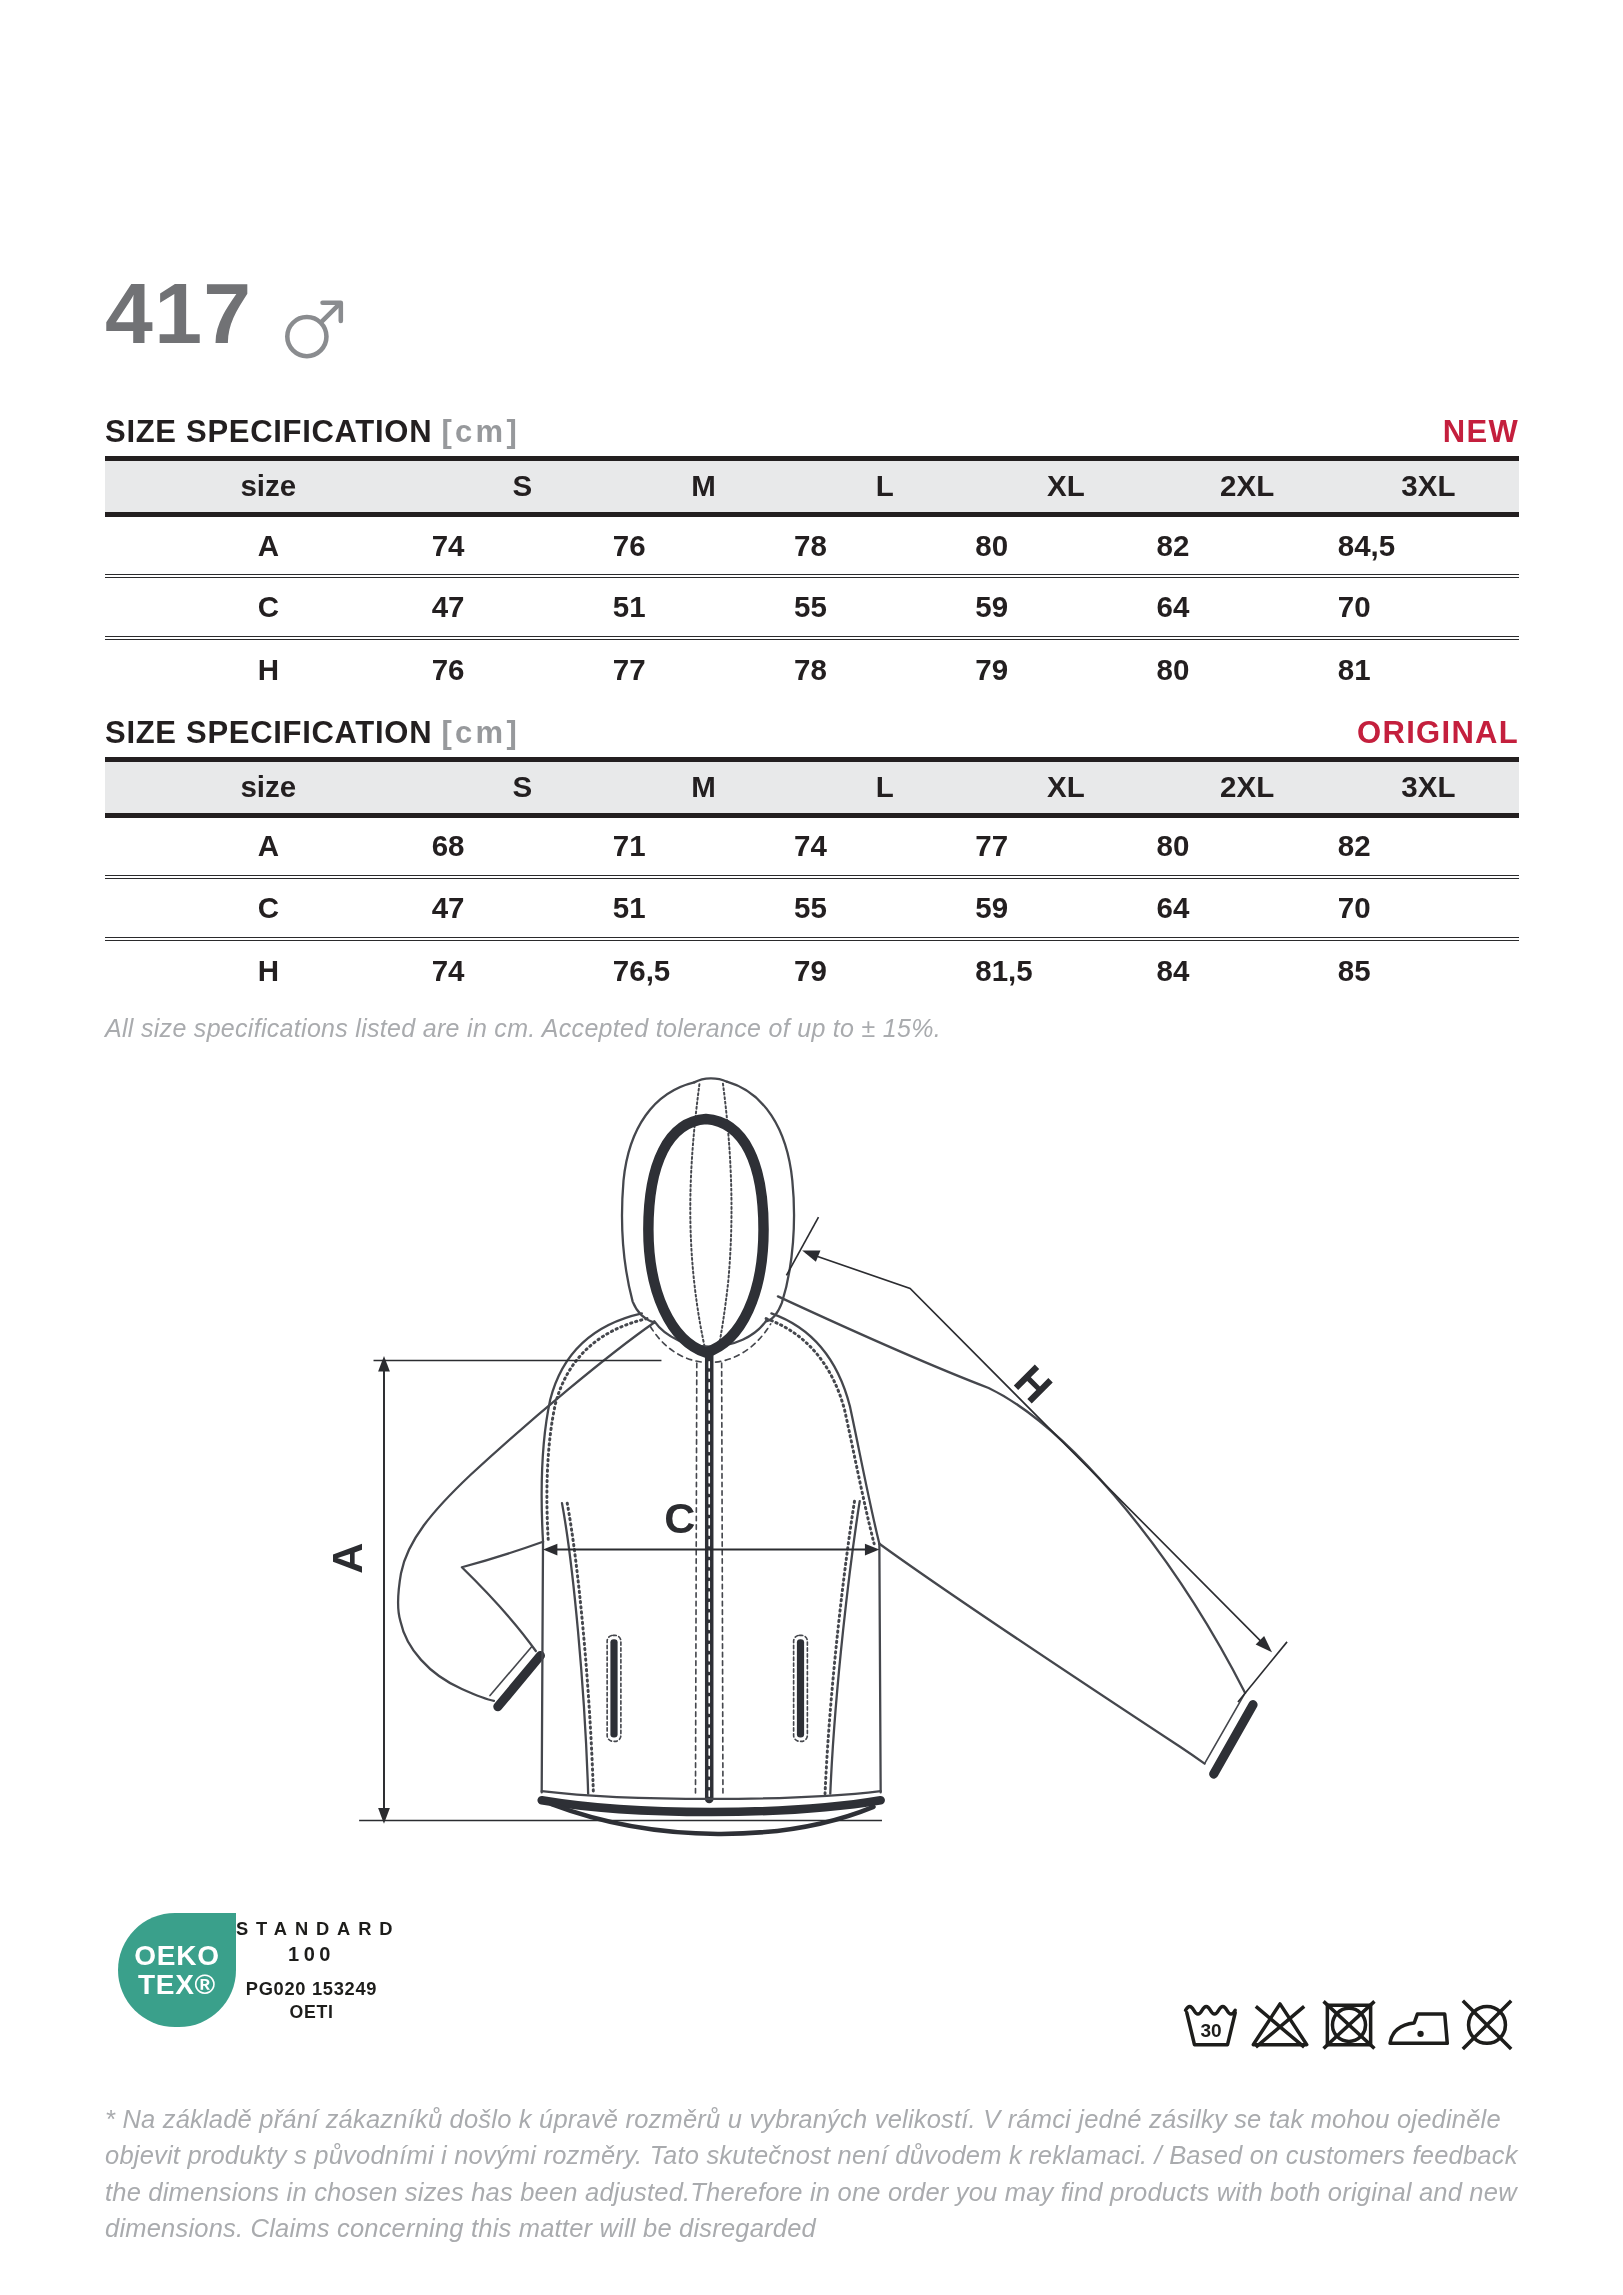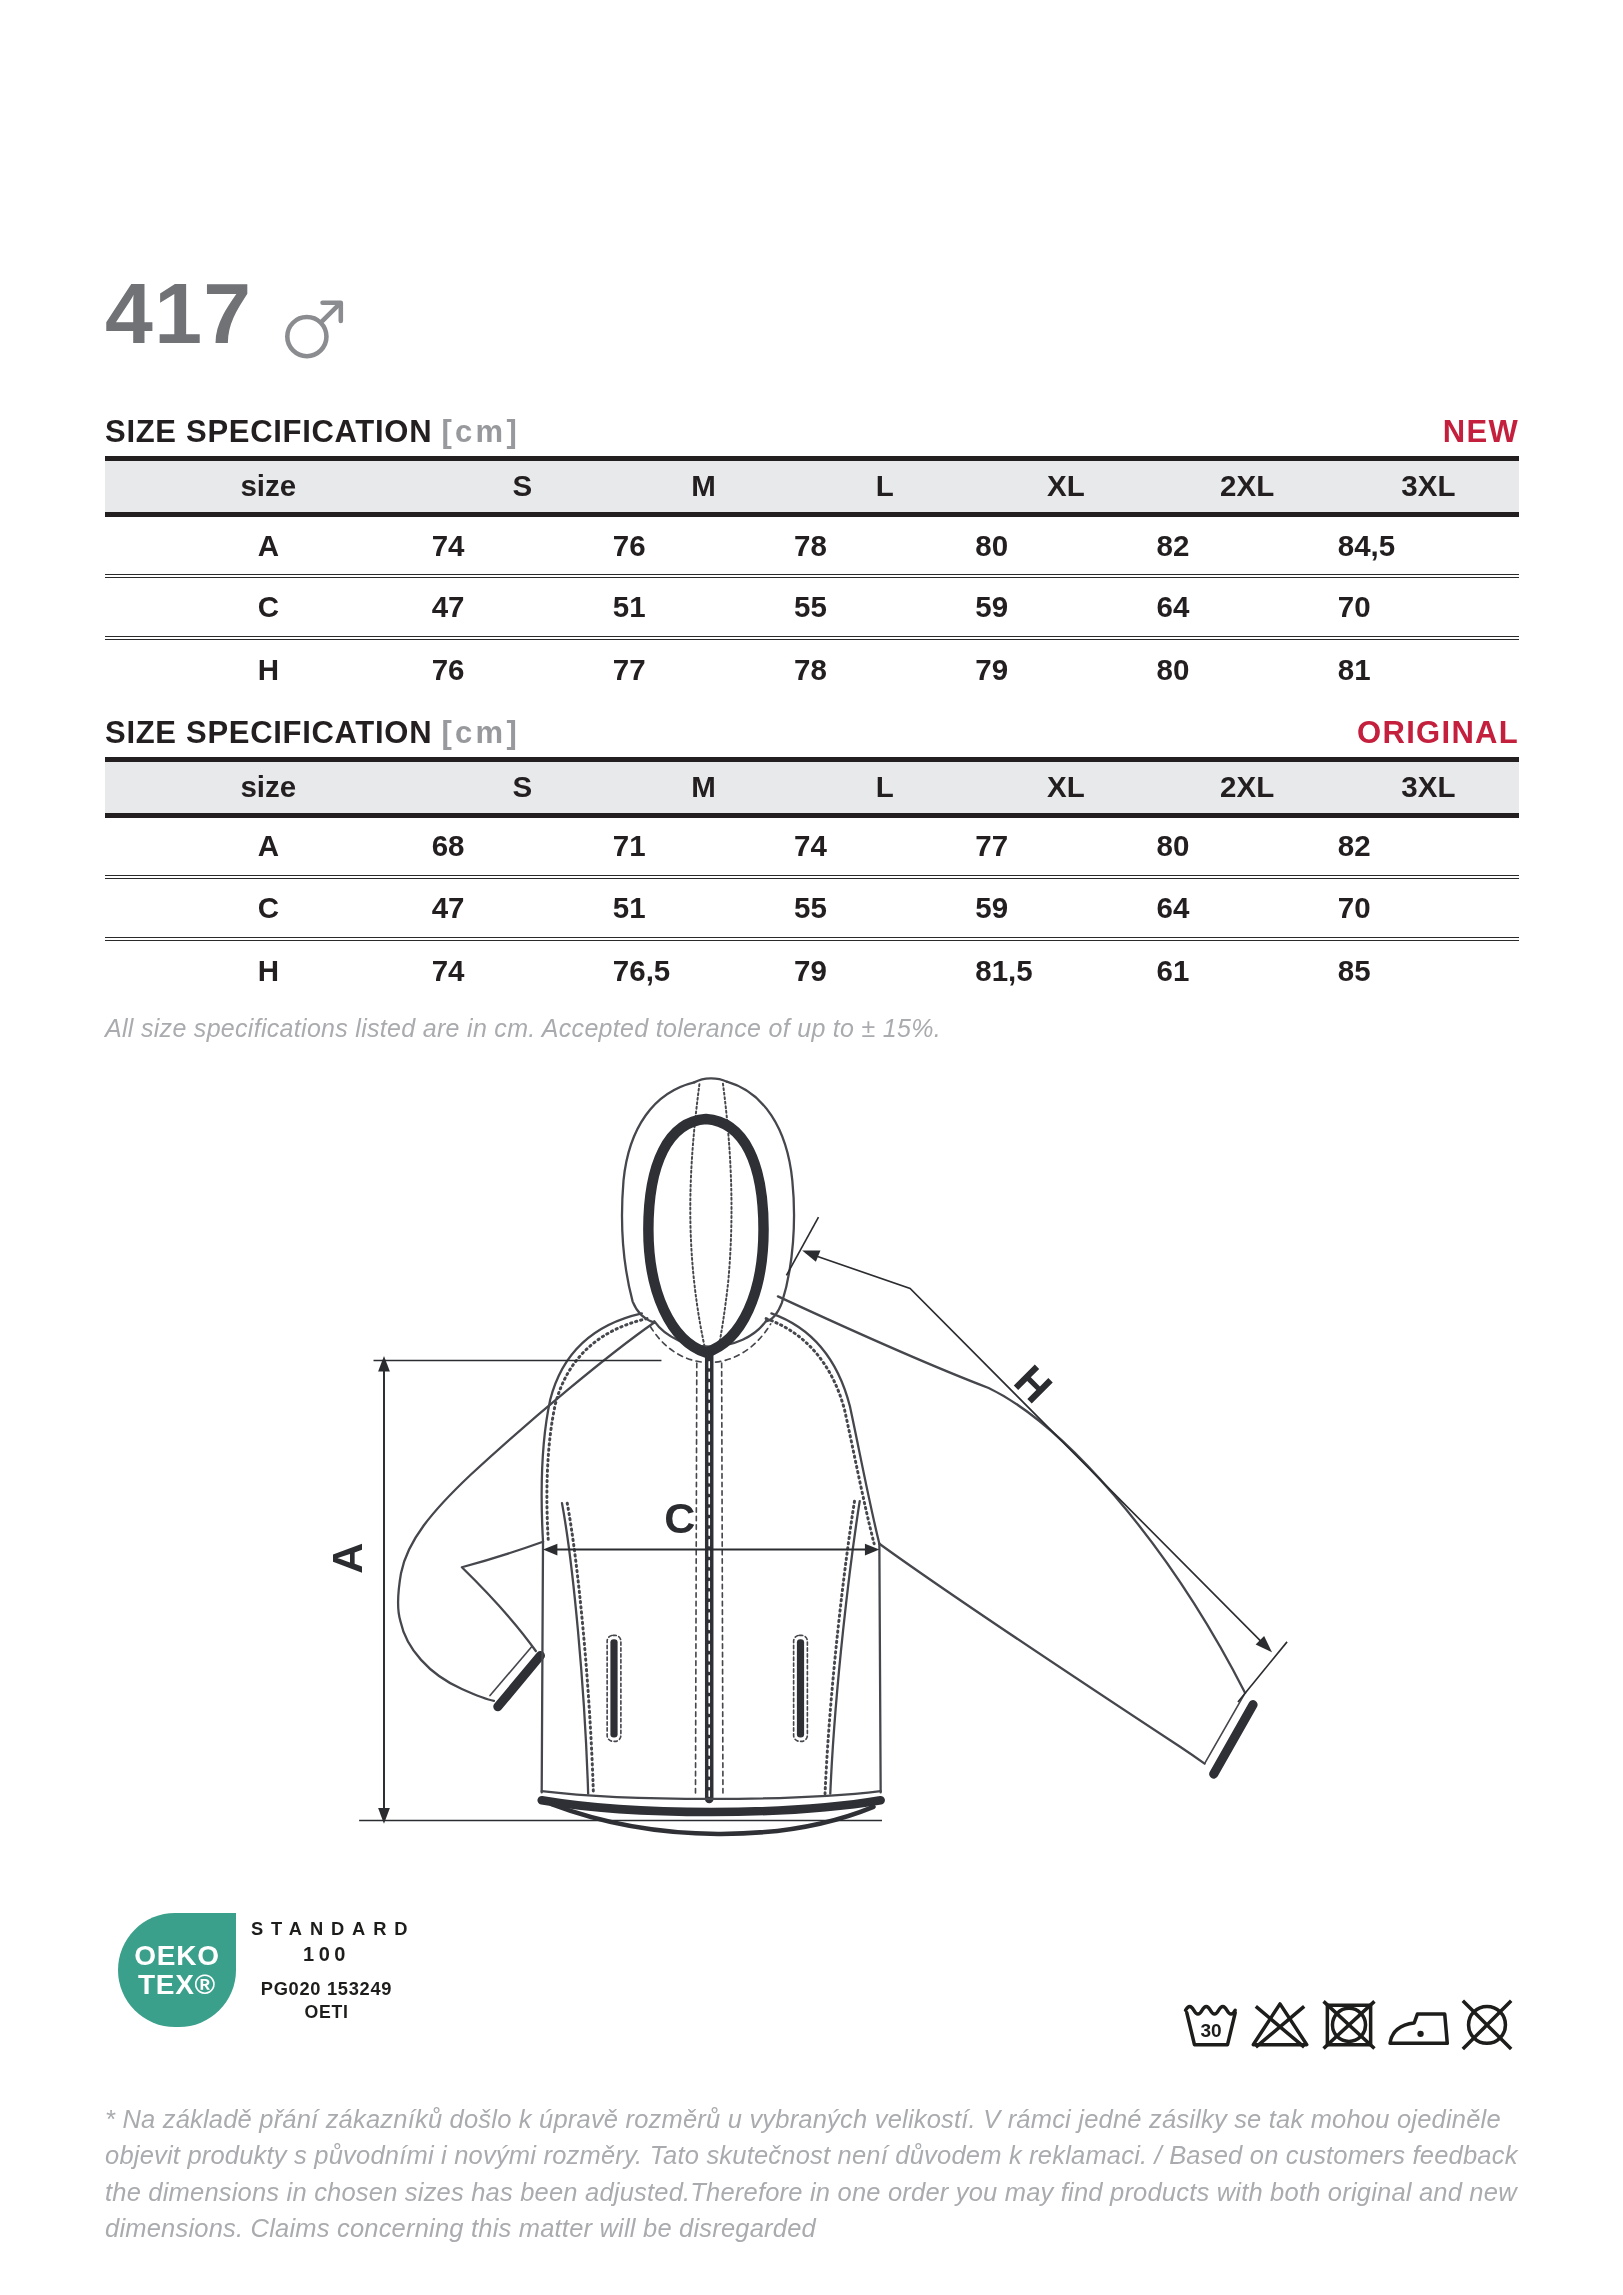--- a/index.html
+++ b/index.html
@@ -44,21 +44,21 @@
   
   .diagram{position:absolute;left:295px;top:1066px;width:1047px;height:818px;}
   .dim-label{font-size:66px;font-weight:600;fill:#2b2c30;font-family:"Liberation Sans",sans-serif;}
 
   
   .cert{position:absolute;left:118px;top:1913px;display:flex;align-items:flex-start;}
   .oeko-drop{width:118px;height:114px;background:var(--teal);border-radius:59px 0 59px 59px;
     display:flex;flex-direction:column;align-items:center;justify-content:center;color:#fff;}
   .oeko-drop .l1{font-size:28px;font-weight:700;letter-spacing:0.7px;line-height:1.05;}
   .oeko-drop .l2{font-size:28px;font-weight:700;letter-spacing:0.7px;line-height:1.05;}
-  .cert-text{margin-left:15px;width:151px;text-align:center;color:#1d1d1b;}
+  .cert-text{margin-left:0;width:151px;text-align:center;color:#1d1d1b;}
   .cert-text .std{font-size:18.3px;font-weight:700;letter-spacing:7.9px;margin-top:5.2px;}
   .cert-text .num{font-size:20px;font-weight:700;letter-spacing:4.6px;margin-top:2.6px;}
   .cert-text .code{font-size:18.3px;font-weight:700;margin-top:11.8px;letter-spacing:0.7px;}
   .cert-text .inst{font-size:17.7px;font-weight:700;margin-top:2.6px;letter-spacing:0.7px;}
 
   
   .care-row{position:absolute;right:105px;top:1995px;display:flex;gap:7px;align-items:flex-end;}
   .care-row svg{display:block;}
 
   
@@ -182,21 +182,21 @@
             <td>59</td>
             <td>64</td>
             <td>70</td>
           </tr>
           <tr>
             <th>H</th>
             <td>74</td>
             <td>76,5</td>
             <td>79</td>
             <td>81,5</td>
-            <td>61</td>
+            <td>84</td>
             <td>85</td>
           </tr>
         </tbody>
       </table>
 
     <div class="tolerance-note">All size specifications listed are in cm. Accepted tolerance of up to ± 15%.</div>
   </div>
 
   <svg class="diagram" viewBox="0 0 1600 1250" aria-hidden="true">
     <g fill="none" stroke="#45474d" stroke-width="3.5" stroke-linecap="round" stroke-linejoin="round">

